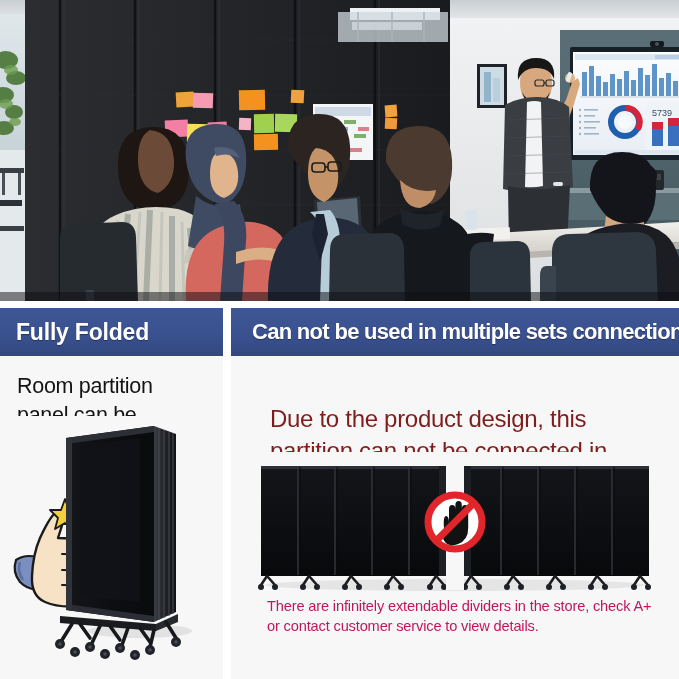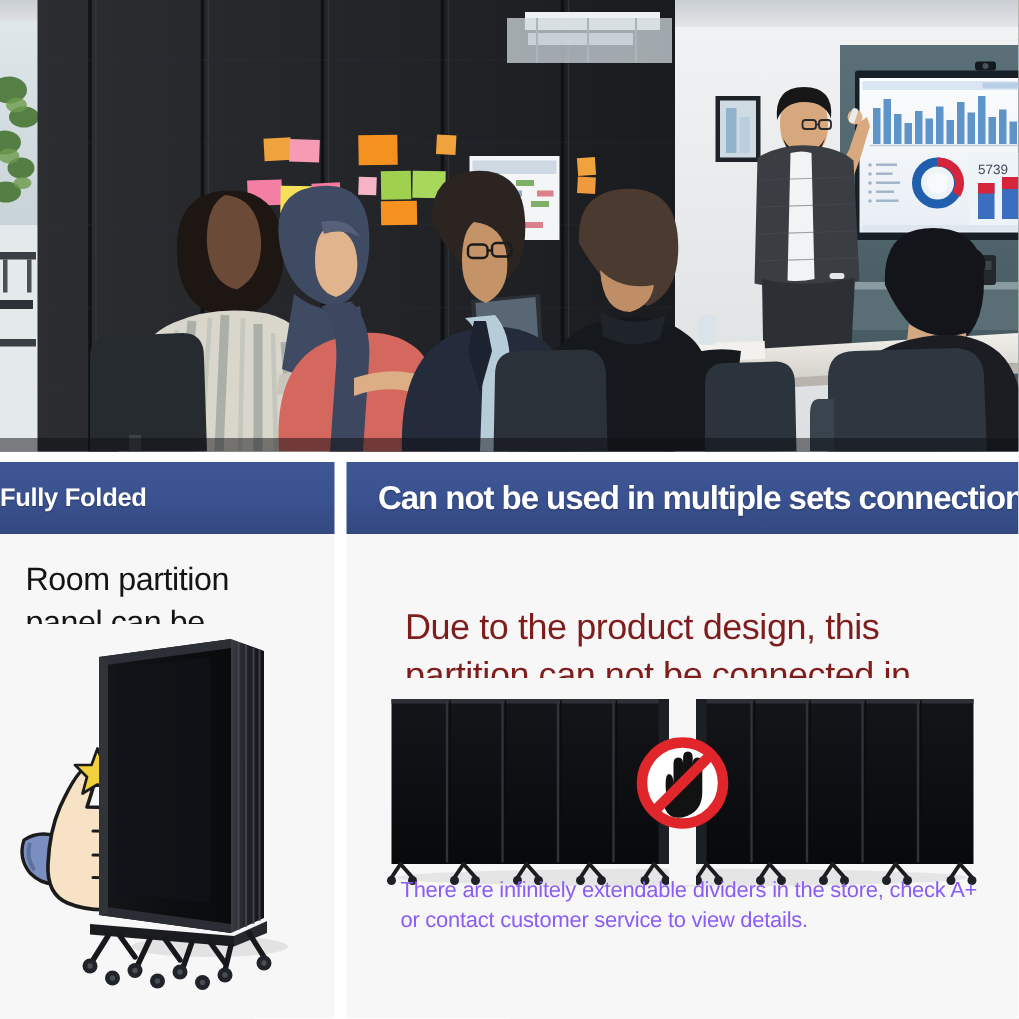--- a/index.html
+++ b/index.html
@@ -42,21 +42,21 @@
   .hdr-left  { left: 0px;   top: 308px; width: 223px; }
   .hdr-right { left: 231px; top: 308px; width: 448px; }
 
   .hdr-text {
     color: #ffffff;
     font-weight: bold;
     white-space: nowrap;
     text-shadow: 0 1px 1px rgba(0,0,0,.35);
     letter-spacing: -0.2px;
   }
-  .hdr-left  .hdr-text { font-size: 17px; }
+  .hdr-left  .hdr-text { font-size: 23px; padding-left: 16px; }
   .hdr-right .hdr-text { font-size: 22px; padding-left: 21px; letter-spacing: -0.7px; }
 
   
   .col {
     position: absolute;
     top: 356px;
     height: 323px;
     background: #f7f7f7;
     overflow: hidden;
   }
@@ -88,25 +88,25 @@
     width: 390px;
     font-size: 24px;
     line-height: 1.34;
     color: #7f1d1d;
     letter-spacing: -0.3px;
     margin-top: 36px;
   }
 
   .right-note {
     position: absolute;
-    left: 36px; top: 229px;
+    left: 36px; top: 241px;
     width: 392px;
     font-size: 14.6px;
     line-height: 1.37;
-    color: #8b5cf6;
+    color: #be185d;
     letter-spacing: -0.15px;
   }
 
   
   .art-folded {
     position: absolute;
     left: 0; top: 60px;
     width: 223px; height: 263px;
   }
   .art-folded svg { display:block; width: 223px; height: 263px; }

